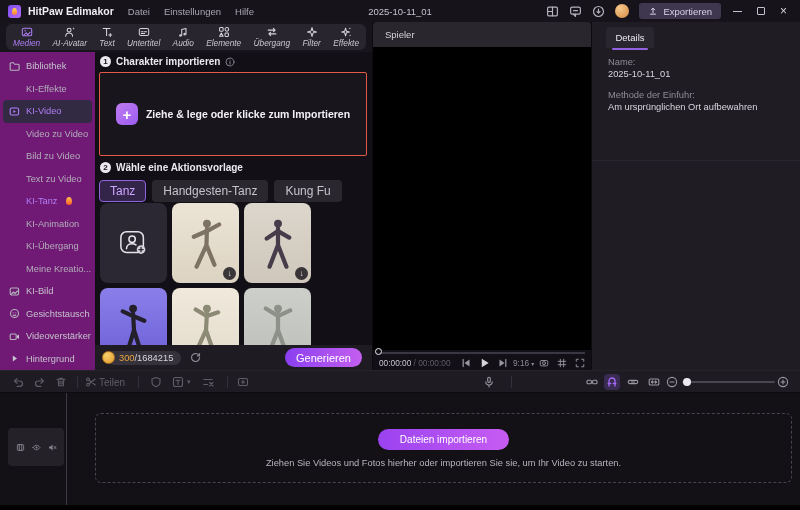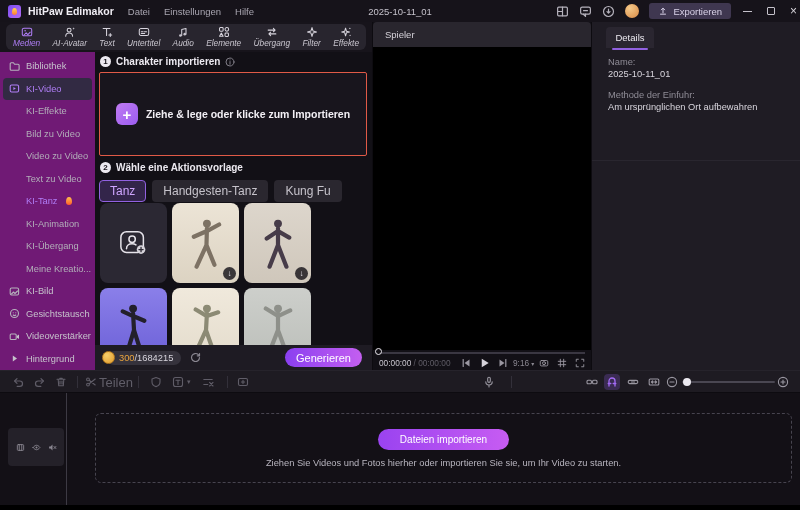--- a/index.html
+++ b/index.html
@@ -6,21 +6,21 @@
   html,body { width:800px; height:510px; background:#0d0b10; font-family:"Liberation Sans", sans-serif; overflow:hidden; }
   .app { position:relative; width:800px; height:510px; color:#d6d3da; font-size:10px; }
 
   
   .titlebar { position:absolute; left:0; top:0; width:800px; height:22px; background:#16131a; display:flex; align-items:center; }
   .logo { width:13px; height:13px; border-radius:3px; margin-left:8px; background:linear-gradient(135deg,#7c4df0,#b36cf5); display:flex; align-items:center; justify-content:center; }
   .logo .fl { width:5px; height:7px; background:linear-gradient(#ffd34d,#ff7a3a); border-radius:50% 50% 50% 50%/62% 62% 38% 38%; }
   .appname { font-size:10.5px; font-weight:bold; color:#f0edf4; margin-left:7px; }
   .menus { display:flex; gap:14px; margin-left:14px; color:#a8a5b0; font-size:9.5px; }
   .doc-title { position:absolute; left:0; right:0; text-align:center; color:#c5c2cb; font-size:9.5px; pointer-events:none; }
-  .tb-right { position:absolute; right:0; top:0; height:22px; display:flex; align-items:center; gap:10px; }
+  .tb-right { position:absolute; right:0; top:0; height:22px; display:flex; align-items:center; gap:10px; padding-right:10px; }
   .tb-ic { width:13px; height:13px; color:#b5b2bc; display:flex; align-items:center; justify-content:center; }
   .avatar { width:14px; height:14px; border-radius:50%; background:radial-gradient(circle at 35% 30%,#f4c98a,#d98a45); }
   .export-btn { display:flex; align-items:center; gap:5px; background:#3f3750; border-radius:3px; padding:2.5px 9px; color:#d9d2e8; font-size:9.5px; }
   .win-min { width:9px; height:1px; background:#c5c2cb; }
   .win-max { width:8px; height:8px; border:1px solid #c5c2cb; border-radius:1px; }
   .win-close { color:#d6d3da; font-size:12px; line-height:1; }
 
   
   .tabregion { position:absolute; left:0; top:22px; width:372px; height:30px; background:#17141b;font-style:italic; }
   .tabstrip { position:absolute; left:6px; top:2px; width:360px; height:26px; background:#28252e; border-radius:6px; display:flex; justify-content:space-between; align-items:center; padding:0 7px; }
@@ -86,21 +86,21 @@
   .dgroup { margin-bottom:9px; }
   .dlabel { color:#8f8c96; font-size:9.3px; line-height:12px; }
   .dvalue { color:#d8d5dd; font-size:9.3px; line-height:12px; }
   .dsep { position:absolute; left:0; right:0; top:138px; height:1px; background:#29262f; }
 
   
   .toolbar { position:absolute; left:0; top:370px; width:800px; height:23px; background:#1e1b22; border-top:1px solid #26232b; border-bottom:1px solid #0d0b10; }
   .ticon { position:absolute; top:50%; transform:translate(-50%,-50%); width:12px; height:12px; color:#605d68; }
   .ticon.bright { color:#9a97a1; }
   .tsep { position:absolute; top:5px; width:1px; height:12px; background:#33303a; }
-  .teilen { position:absolute; left:99px; top:50%; transform:translateY(-50%); color:#615e69; font-size:13px;text-align:center; }
+  .teilen { position:absolute; left:99px; top:50%; transform:translateY(-50%); color:#615e69; font-size:10px;text-align:center; }
   .caret { position:absolute; left:187px; top:50%; transform:translateY(-50%); color:#605d68; font-size:7px; }
   .magnet-tile { position:absolute; left:604px; top:3px; width:16px; height:16px; background:#3a2b52; border-radius:4px; }
   .ticon.purple { color:#a36bf5; }
   .zoomslider { position:absolute; left:682px; top:10px; width:93px; height:2px; background:#4a4752; border-radius:1px; }
   .zoomknob { position:absolute; left:683px; top:7px; width:8px; height:8px; border-radius:50%; background:#ece9f0; }
 
   
   .timeline { position:absolute; left:0; top:393px; width:800px; height:112px; background:#131016; }
   .trackhead { position:absolute; left:8px; top:35px; width:56px; height:38px; background:#242129; border-radius:4px; display:flex; align-items:center; justify-content:center; gap:7px; }
   .trackhead svg { width:9px; height:9px; color:#8a8791; }
@@ -237,35 +237,35 @@
     </div>
   </div>
 
   <div class="sidebar">
     <div class="side-item">
       <svg viewBox="0 0 11 11" stroke-width="1.1">
           <path d="M1.2 2.8a1 1 0 011-1h2.3l1 1.4h3.6a1 1 0 011 1v4a1 1 0 01-1 1H2.2a1 1 0 01-1-1z"></path>
         </svg>
       <span>Bibliothek</span>
     </div>
+    <div class="side-item sub">
+        <span>KI-Effekte</span>
+      </div>
     <div class="side-item top-active">
       <svg viewBox="0 0 11 11" stroke-width="1.1">
           <rect x="1.2" y="2" width="8.4" height="7" rx="1.4"></rect>
           <path d="M4.4 4l2.4 1.5L4.4 7z" fill="currentColor" stroke="none"></path>
         </svg>
       <span>KI-Video</span>
     </div>
     <div class="side-item sub">
-        <span>KI-Effekte</span>
+        <span>Video zu Video</span>
       </div>
     <div class="side-item sub">
         <span>Bild zu Video</span>
-      </div>
-    <div class="side-item sub">
-        <span>Video zu Video</span>
       </div>
     <div class="side-item sub">
         <span>Text zu Video</span>
       </div>
     <div class="side-item sub sub-active">
         <span>KI-Tanz</span>
         <span class="flame"></span>
       </div>
     <div class="side-item sub">
         <span>KI-Animation</span>

